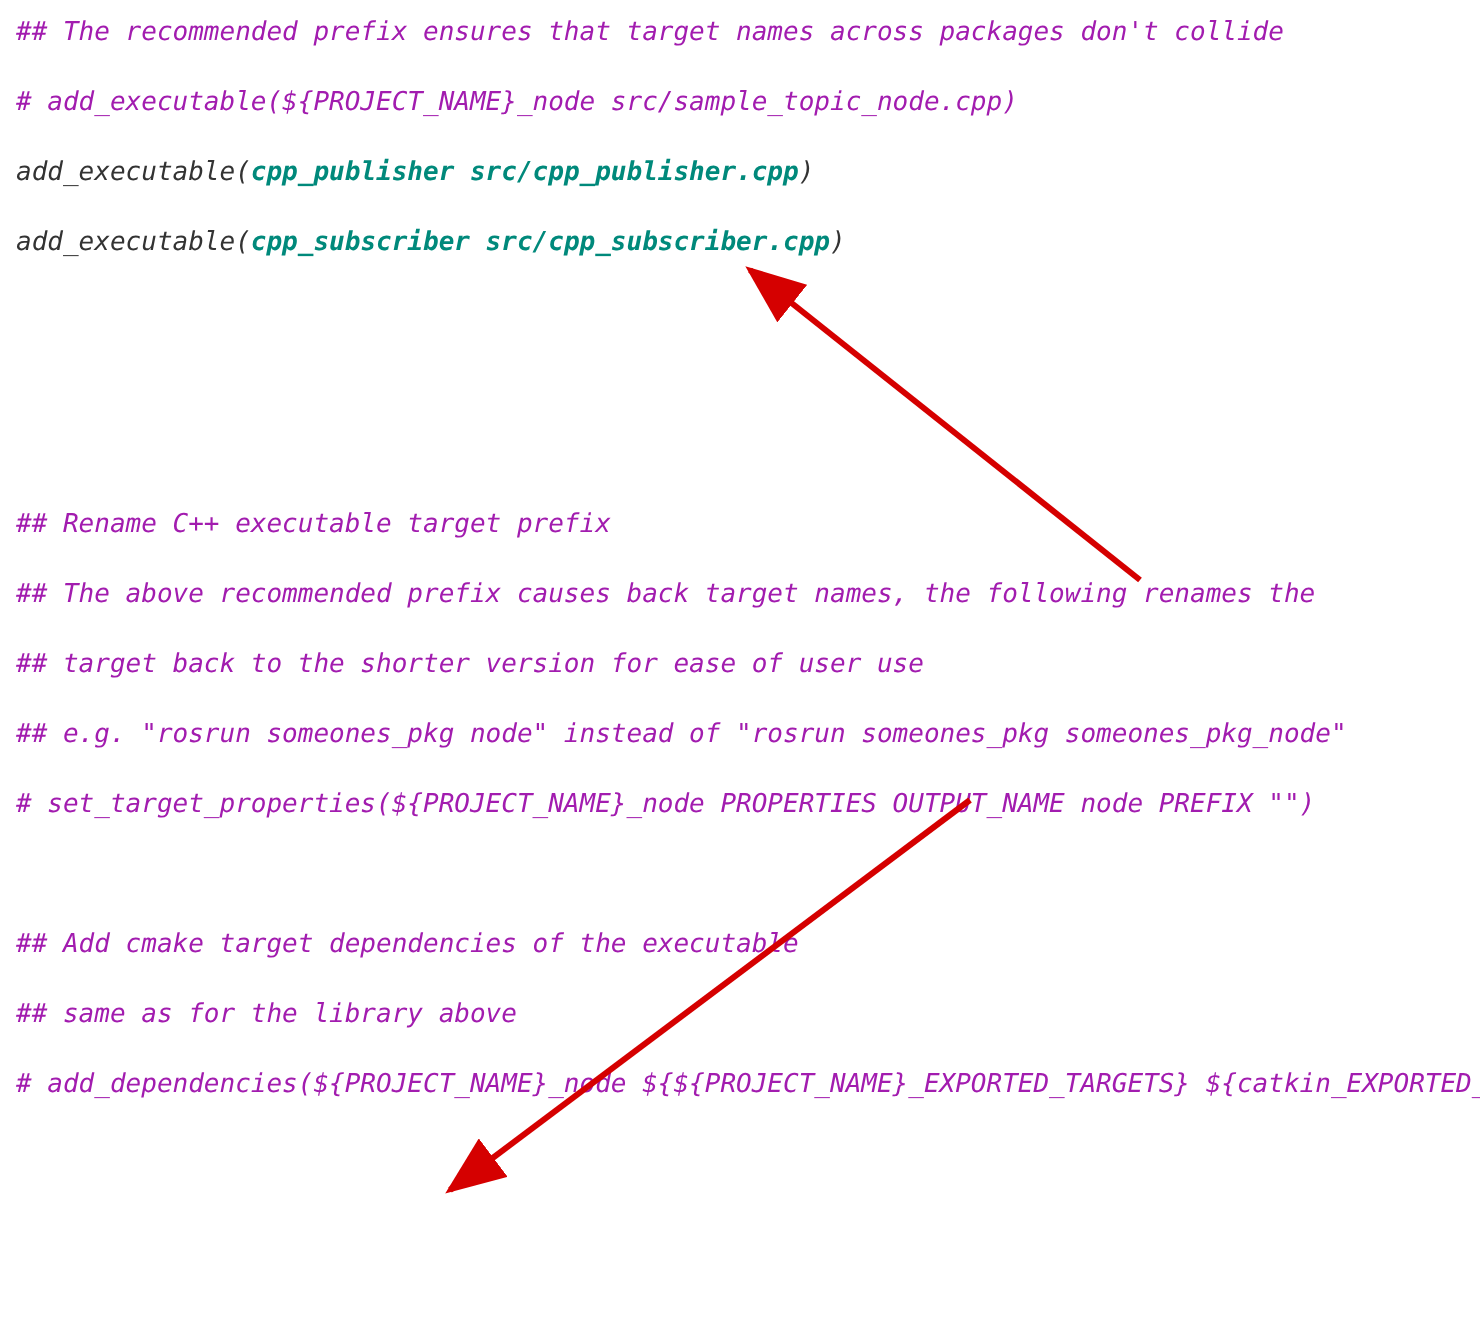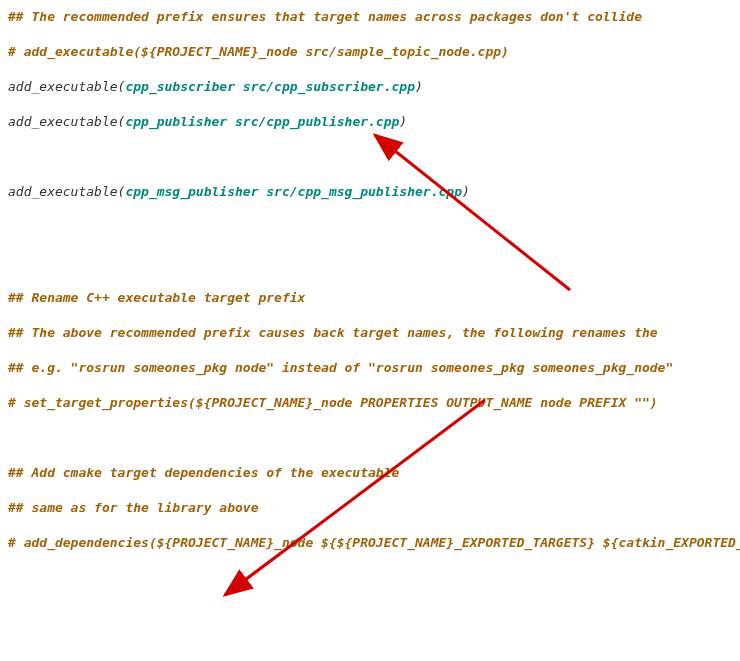--- a/index.html
+++ b/index.html
@@ -14,43 +14,43 @@
     width: 740px;
     box-sizing: border-box;
     position: relative;
   }
   pre {
     margin: 0;
     white-space: pre;
     font-family: inherit;
   }
   .line { display: block; min-height: 1.35em; }
-  .cmt { color: #a16207; font-weight: bold; }
+  .cmt { color: #a21caf; }
   .fn  { color: #333333; }
   .lit { color: #00897b; font-weight: bold; }
   svg.annot {
     position: absolute;
     top: 0;
     left: 0;
     pointer-events: none;
   }
 </style>
 </head>
 <body>
 
 <pre><span class="line"><span class="cmt">## The recommended prefix ensures that target names across packages don't collide</span></span>
 <span class="line"><span class="cmt"># add_executable(${PROJECT_NAME}_node src/sample_topic_node.cpp)</span></span>
+<span class="line"><span class="fn">add_executable(</span><span class="lit">cpp_publisher src/cpp_publisher.cpp</span><span class="fn">)</span></span>
 <span class="line"><span class="fn">add_executable(</span><span class="lit">cpp_subscriber src/cpp_subscriber.cpp</span><span class="fn">)</span></span>
-<span class="line"><span class="fn">add_executable(</span><span class="lit">cpp_publisher src/cpp_publisher.cpp</span><span class="fn">)</span></span>
 <span class="line"></span>
-<span class="line"><span class="fn">add_executable(</span><span class="lit">cpp_msg_publisher src/cpp_msg_publisher.cpp</span><span class="fn">)</span></span>
 <span class="line"></span>
 <span class="line"></span>
 <span class="line"><span class="cmt">## Rename C++ executable target prefix</span></span>
 <span class="line"><span class="cmt">## The above recommended prefix causes back target names, the following renames the</span></span>
+<span class="line"><span class="cmt">## target back to the shorter version for ease of user use</span></span>
 <span class="line"><span class="cmt">## e.g. "rosrun someones_pkg node" instead of "rosrun someones_pkg someones_pkg_node"</span></span>
 <span class="line"><span class="cmt"># set_target_properties(${PROJECT_NAME}_node PROPERTIES OUTPUT_NAME node PREFIX "")</span></span>
 <span class="line"></span>
 <span class="line"><span class="cmt">## Add cmake target dependencies of the executable</span></span>
 <span class="line"><span class="cmt">## same as for the library above</span></span>
 <span class="line"><span class="cmt"># add_dependencies(${PROJECT_NAME}_node ${${PROJECT_NAME}_EXPORTED_TARGETS} ${catkin_EXPORTED_TARGETS})</span></span>
 <span class="line"></span>
 
 
 

